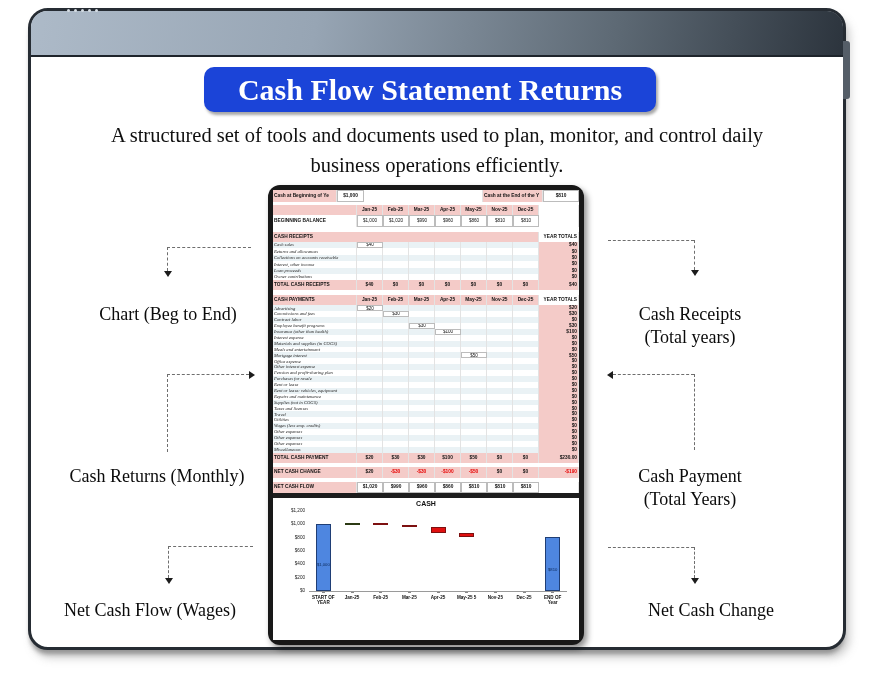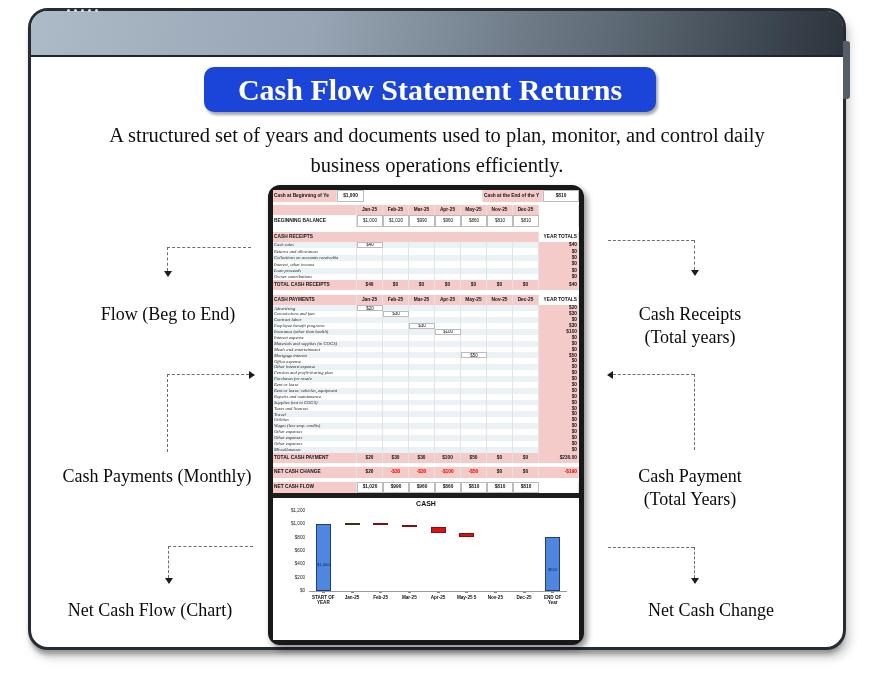--- a/index.html
+++ b/index.html
@@ -75,29 +75,29 @@
     <span class="dot"></span>
       <span class="dot"></span>
       <span class="dot"></span>
       <span class="dot"></span>
       <span class="dot"></span>
   </div>
   <div class="side-button"></div>
 </div>
 
 <div class="title-badge">Cash Flow Statement Returns</div>
-<div class="subtitle">A structured set of years and documents used to plan, monitor, and control daily business operations efficiently.</div>
-
-<div class="callout" style="left:38px;top:303px;width:260px;">Flow (Beg to End)</div>
+<div class="subtitle">A structured set of tools and documents used to plan, monitor, and control daily business operations efficiently.</div>
+
+<div class="callout" style="left:38px;top:303px;width:260px;">Chart (Beg to End)</div>
 <div class="callout" style="left:615px;top:303px;width:150px;">Cash Receipts
 (Total years)</div>
-<div class="callout" style="left:17px;top:465px;width:280px;">Cash Payments (Monthly)</div>
+<div class="callout" style="left:17px;top:465px;width:280px;">Cash Returns (Monthly)</div>
 <div class="callout" style="left:615px;top:465px;width:150px;">Cash Payment
 (Total Years)</div>
-<div class="callout" style="left:20px;top:599px;width:260px;">Net Cash Flow (Chart)</div>
+<div class="callout" style="left:20px;top:599px;width:260px;">Net Cash Flow (Wages)</div>
 <div class="callout" style="left:591px;top:599px;width:240px;">Net Cash Change</div>
 
 <div class="ch" style="left:167px;top:247px;width:84px;"></div>
 <div class="cv" style="left:167px;top:247px;height:24px;"></div>
 <div class="arr down" style="left:164px;top:271px;"></div>
 
 <div class="cv" style="left:167px;top:374px;height:78px;"></div>
 <div class="ch" style="left:167px;top:374px;width:82px;"></div>
 <div class="arr right" style="left:249px;top:371px;"></div>
 

